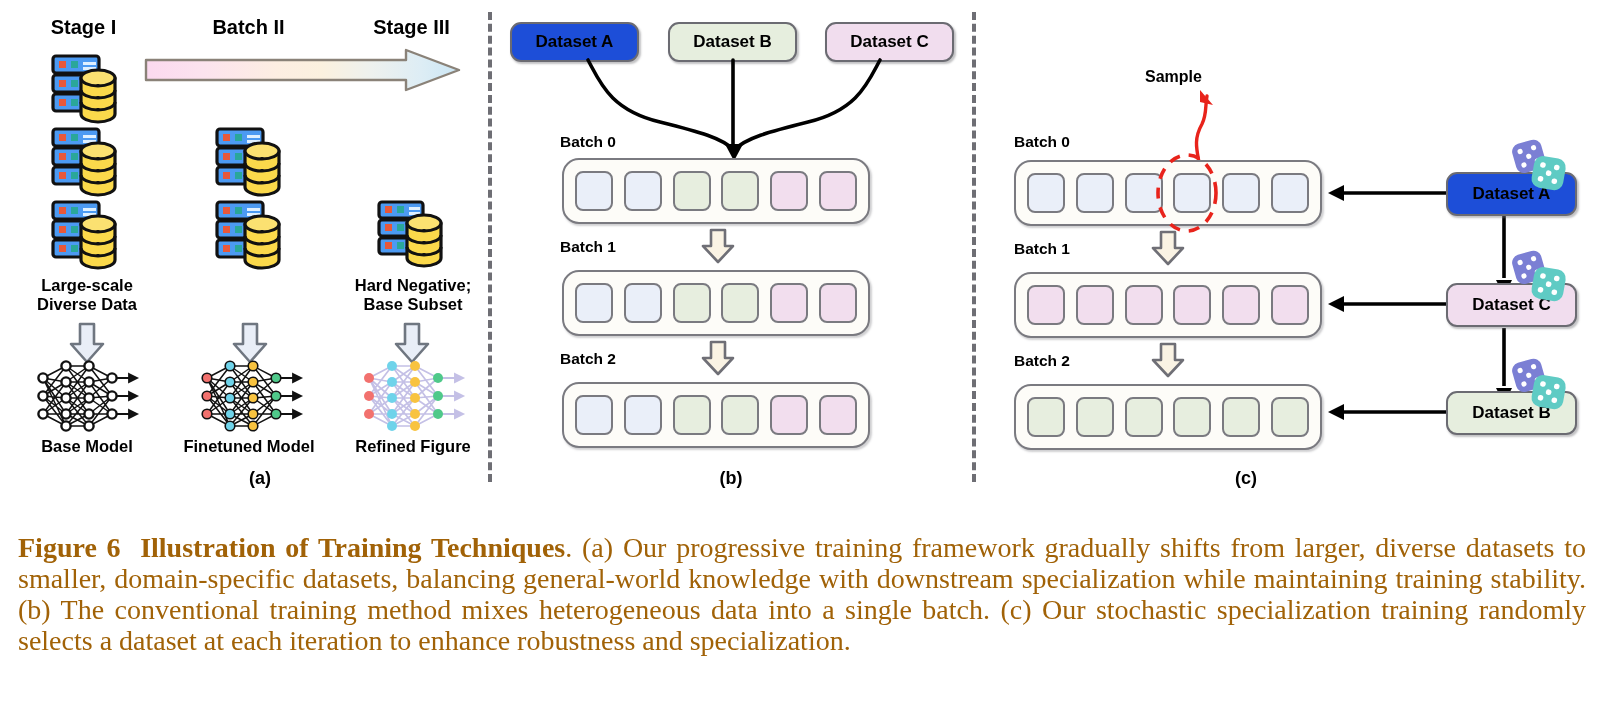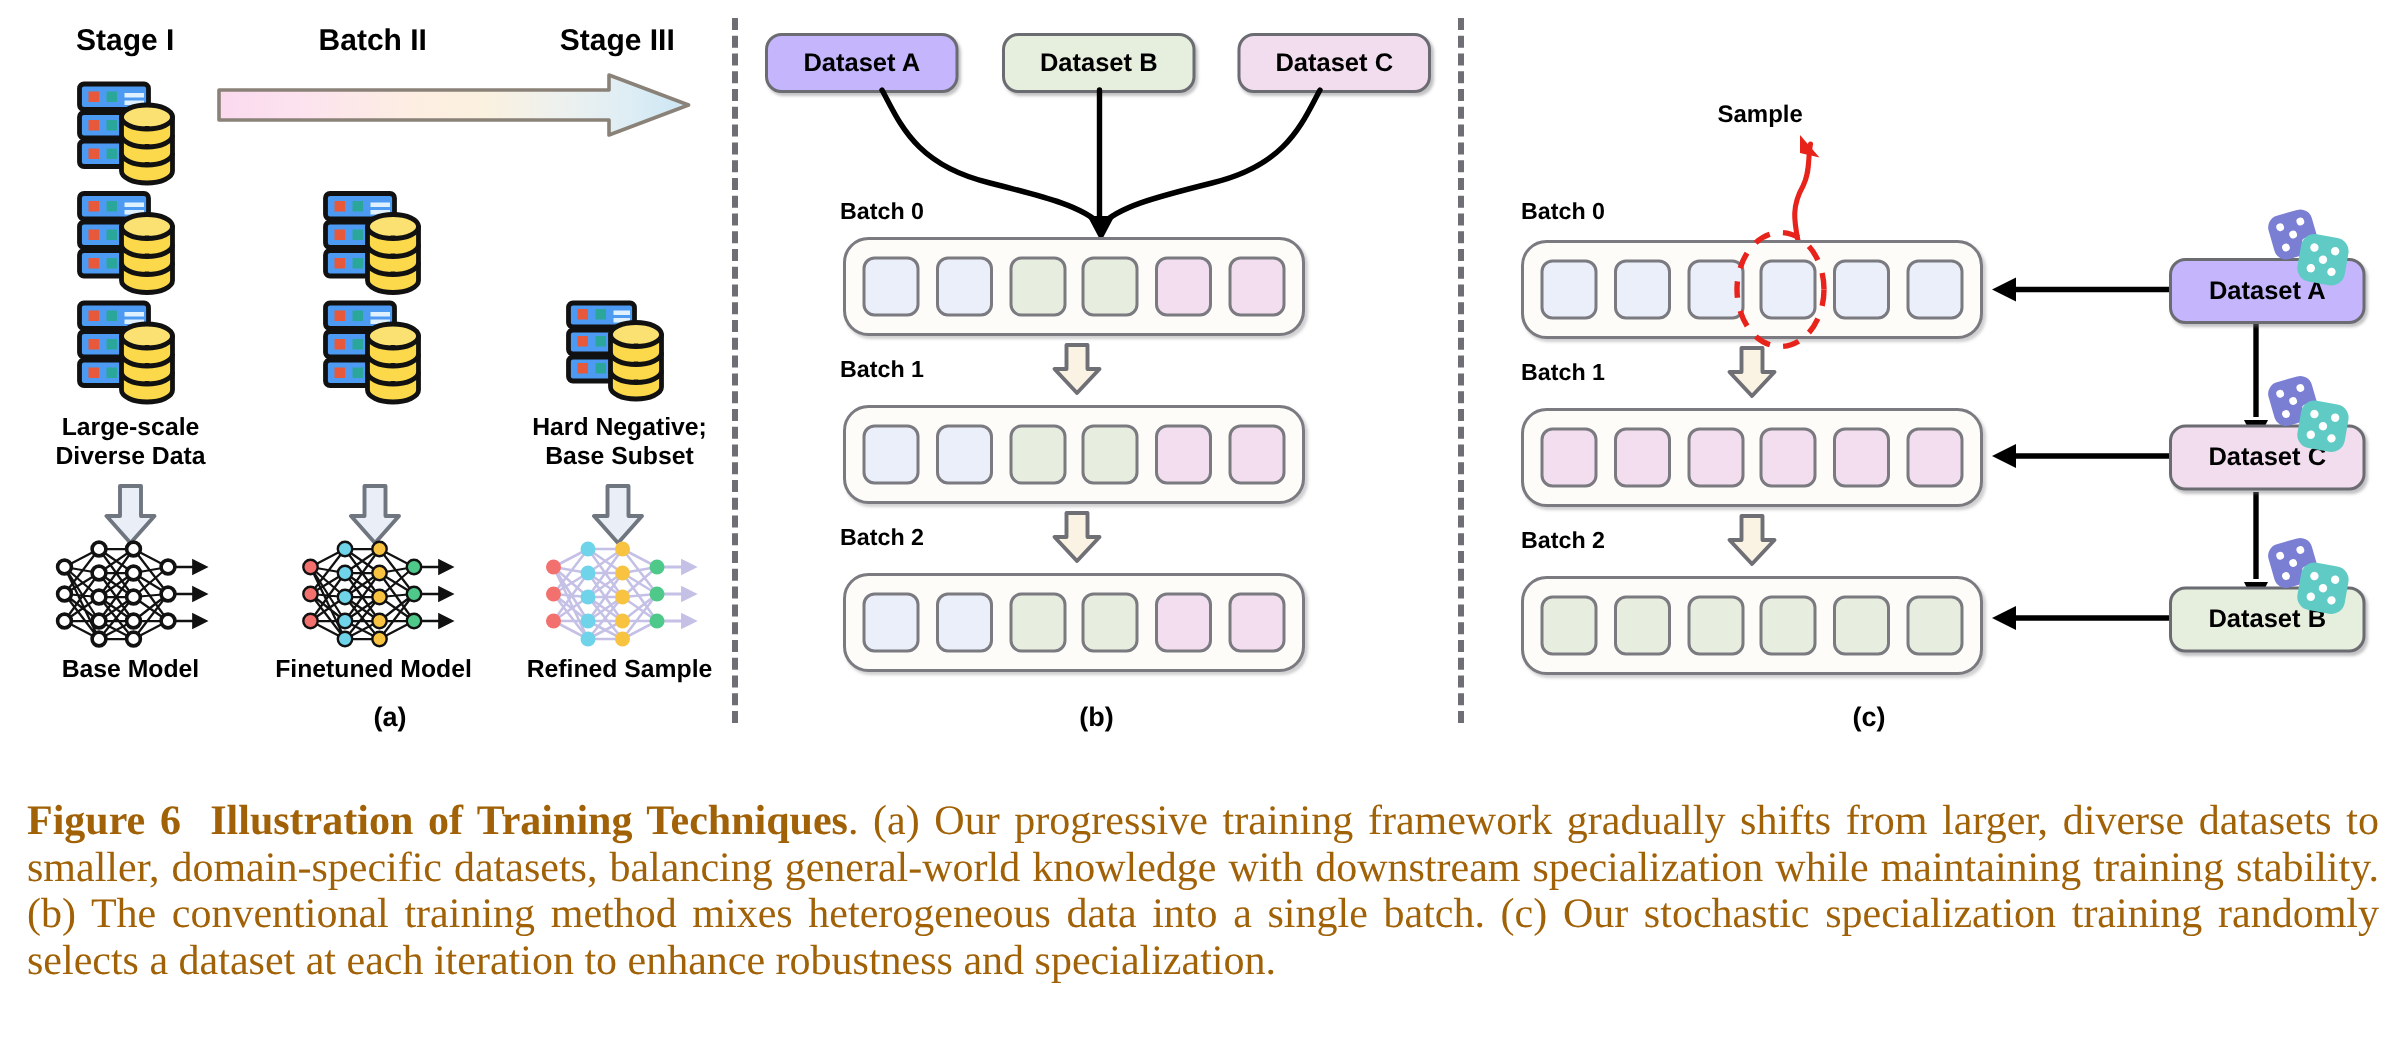--- a/index.html
+++ b/index.html
@@ -29,21 +29,21 @@
   
   .pill{
     box-sizing:border-box;
     border:2.4px solid #6b6b72;
     border-radius:11px;
     font-weight:bold;font-size:17px;color:#000;
     display:flex;align-items:center;justify-content:center;
     text-align:center;
     box-shadow:1.5px 2px 2px rgba(120,120,125,.45);
   }
-  .pill-a{background:#c4b5fd;text-align:center;}
+  .pill-a{background:#1d4ed8;text-align:center;}
   .pill-b{background:#e6eede;}
   .pill-c{background:#f1ddee;}
 
   
   .batch{
     box-sizing:border-box;
     background:#fdfcf8;
     border:2.6px solid #7a7a80;
     border-radius:17px;
     display:flex;align-items:center;
@@ -407,21 +407,21 @@
             <circle cx="56" cy="70" r="5" fill="#f8c340"></circle>
           <circle cx="79" cy="22" r="5" fill="#4fc98a"></circle>
             <circle cx="79" cy="40" r="5" fill="#4fc98a"></circle>
             <circle cx="79" cy="58" r="5" fill="#4fc98a"></circle>
         </g>
       </svg>
     </div>
 
     <div class="abs cap-lbl" style="left:0;top:437px;width:152px;">Base Model</div>
     <div class="abs cap-lbl" style="left:152px;top:437px;width:172px;">Finetuned Model</div>
-    <div class="abs cap-lbl" style="left:322px;top:437px;width:160px;">Refined Sample</div>
+    <div class="abs cap-lbl" style="left:322px;top:437px;width:160px;">Refined Figure</div>
 
     <div class="abs panel-lbl" style="left:214px;top:468px;width:70px;">(a)</div>
   </div>
 
   <div class="abs divider" style="left:488px;top:12px;"></div>
 
   <div class="abs" style="left:500px;top:0;width:472px;height:500px;">
 
     <div class="abs pill pill-a" style="left:10px;top:22px;width:129px;height:40px;">Dataset A</div>
     <div class="abs pill pill-b" style="left:168px;top:22px;width:129px;height:40px;">Dataset B</div>

